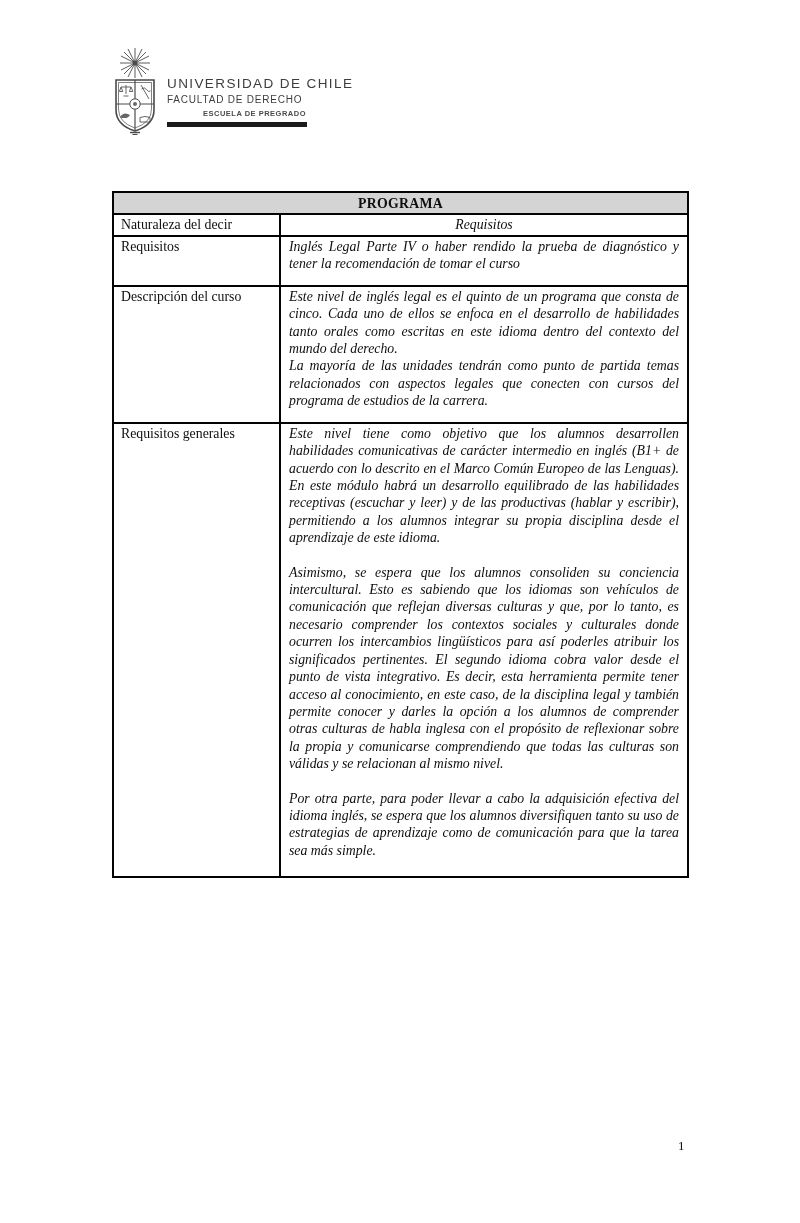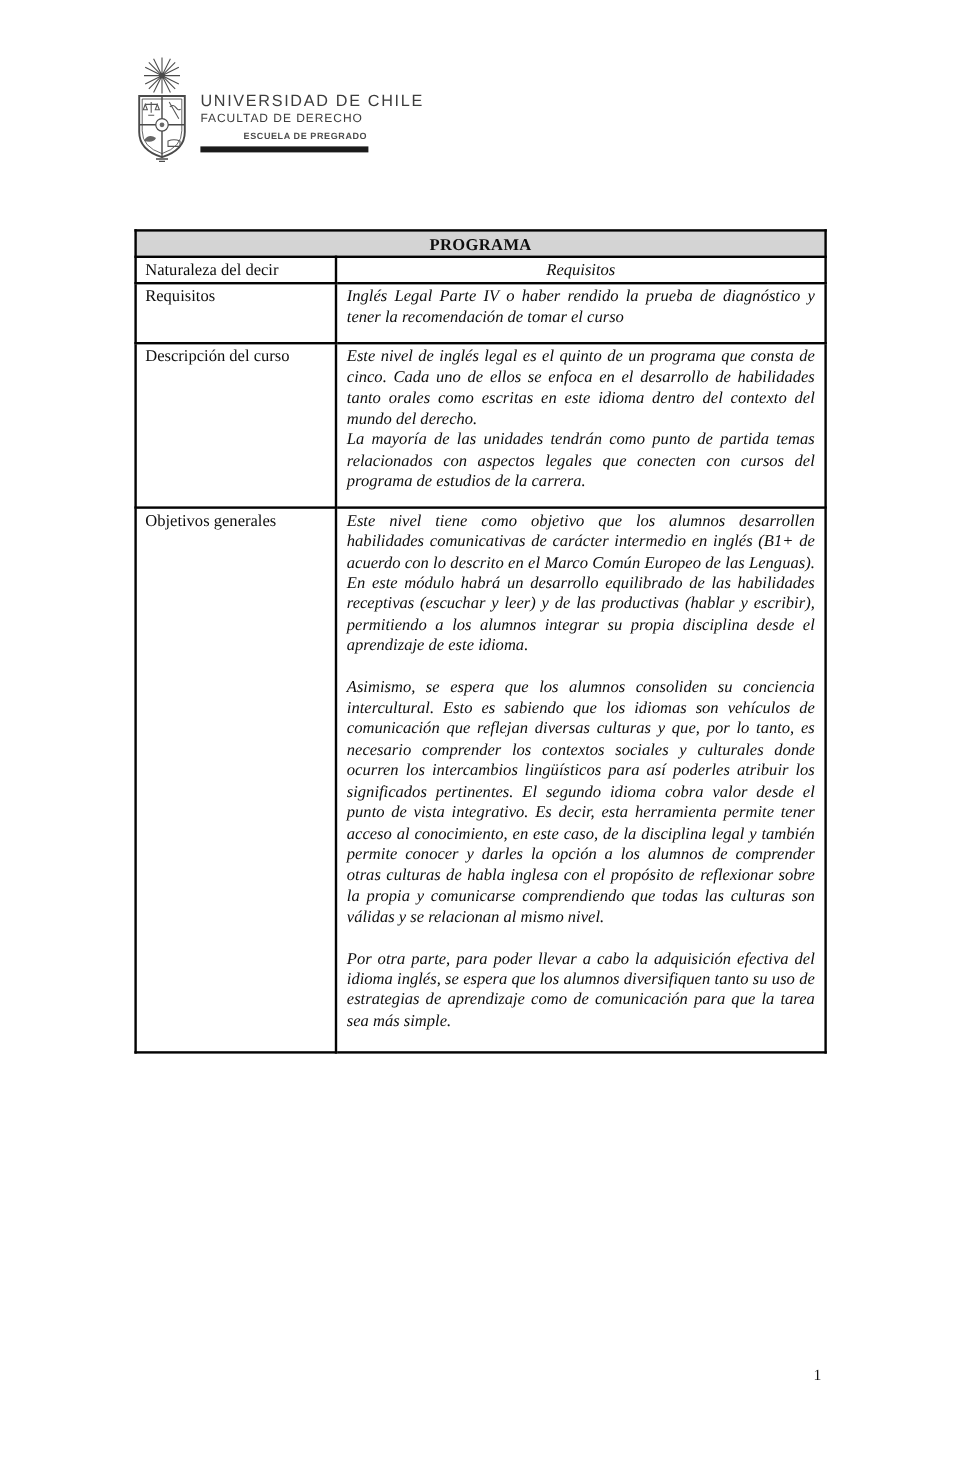--- a/index.html
+++ b/index.html
@@ -130,21 +130,21 @@
       <td class="val i j">Inglés Legal Parte IV o haber rendido la prueba de diagnóstico y tener la recomendación de tomar el curso</td>
     </tr>
     <tr class="h6">
       <td class="lbl">Descripción del curso</td>
       <td class="val i j">
         <p>Este nivel de inglés legal es el quinto de un programa que consta de cinco. Cada uno de ellos se enfoca en el desarrollo de habilidades tanto orales como escritas en este idioma dentro del contexto del mundo del derecho.</p>
         <p>La mayoría de las unidades tendrán como punto de partida temas relacionados con aspectos legales que conecten con cursos del programa de estudios de la carrera.</p>
       </td>
     </tr>
     <tr class="h7">
-      <td class="lbl">Objetivos generales</td>
+      <td class="lbl">Requisitos generales</td>
       <td class="val i j gap">
         <p>Este nivel tiene como objetivo que los alumnos desarrollen habilidades comunicativas de carácter intermedio en inglés (B1+ de acuerdo con lo descrito en el Marco Común Europeo de las Lenguas). En este módulo habrá un desarrollo equilibrado de las habilidades receptivas (escuchar y leer) y de las productivas (hablar y escribir), permitiendo a los alumnos integrar su propia disciplina desde el aprendizaje de este idioma.</p>
         <p>Asimismo, se espera que los alumnos consoliden su conciencia intercultural. Esto es sabiendo que los idiomas son vehículos de comunicación que reflejan diversas culturas y que, por lo tanto, es necesario comprender los contextos sociales y culturales donde ocurren los intercambios lingüísticos para así poderles atribuir los significados pertinentes. El segundo idioma cobra valor desde el punto de vista integrativo. Es decir, esta herramienta permite tener acceso al conocimiento, en este caso, de la disciplina legal y también permite conocer y darles la opción a los alumnos de comprender otras culturas de habla inglesa con el propósito de reflexionar sobre la propia y comunicarse comprendiendo que todas las culturas son válidas y se relacionan al mismo nivel.</p>
         <p>Por otra parte, para poder llevar a cabo la adquisición efectiva del idioma inglés, se espera que los alumnos diversifiquen tanto su uso de estrategias de aprendizaje como de comunicación para que la tarea sea más simple.</p>
       </td>
     </tr>
   </tbody>
     </table>
 
   <div class="page-number">1</div>

